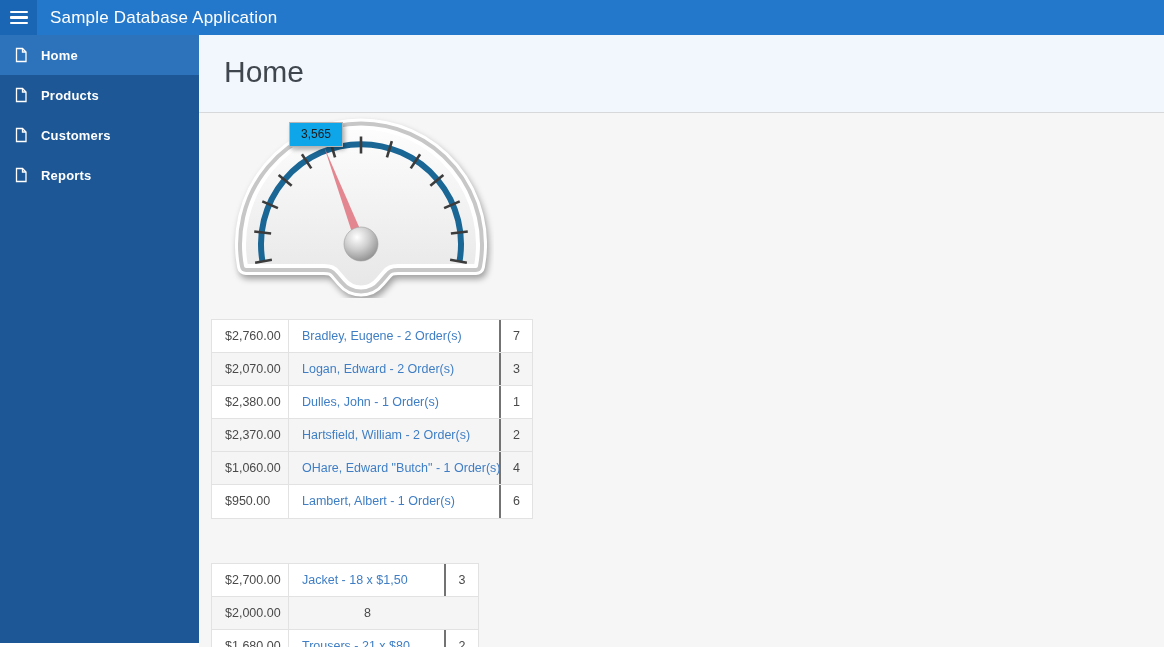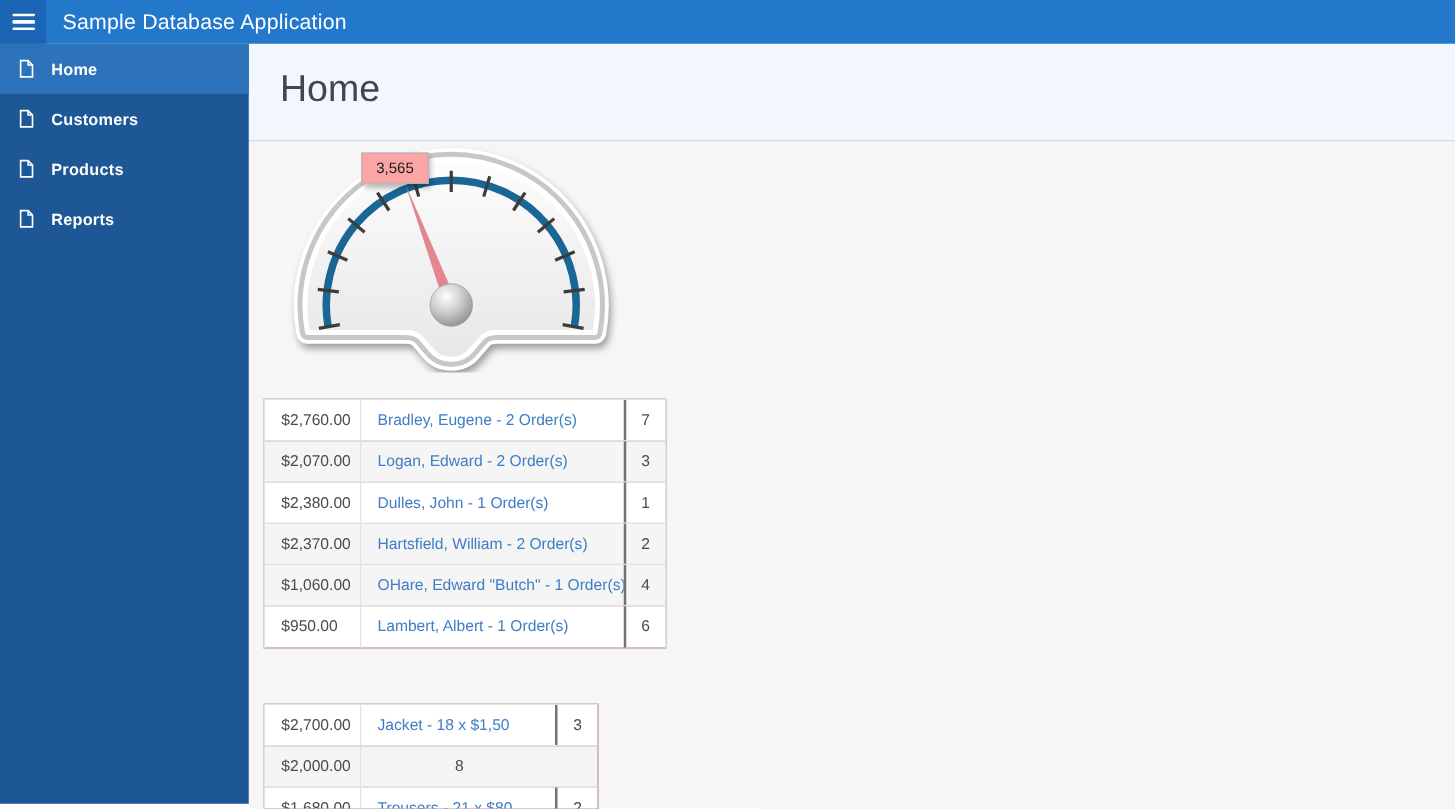--- a/index.html
+++ b/index.html
@@ -25,21 +25,21 @@
 
   
   .main { position:absolute; left:199px; top:35px; right:0; bottom:0; background:#f6f6f7; }
   .page-head { position:absolute; left:0; top:0; right:0; height:78px; background:#f2f6fd;
                border-bottom:1px solid #d6d8da; }
   .page-head h1 { padding:18px 0 0 25px; font-size:30px; line-height:38px; font-weight:400; color:#40464d; }
 
   
   .gauge-svg { position:absolute; left:29px; top:81px; width:266px; height:182px; }
   .g-shadow { filter:drop-shadow(2px 4px 3px rgba(0,0,0,0.35)); }
-  .gauge-tip { position:absolute; left:90px; top:87px; width:54px; height:25px; background:#fca5a5;
+  .gauge-tip { position:absolute; left:90px; top:87px; width:54px; height:25px; background:#0ea5e9;
                border:1px solid #b6b6b6; box-shadow:2px 3px 4px rgba(0,0,0,0.28);
                font-size:12px; line-height:23px; text-align:center; color:#1c1c1c; z-index:5; }
 
   
   .dtable { position:absolute; background:#7f1d1d; border:1px solid #e2e2e2; }
   .t1 { left:12px; top:284px; width:322px; }
   .t2 { left:12px; top:528px; width:268px; }
   .trow { display:grid; height:33px; border-bottom:1px solid #e2e2e2; background:#ffffff; }
   .trow:last-child { border-bottom:none; }
   .trow.alt { background:#f5f5f6; }
@@ -68,28 +68,28 @@
           <path d="M3.5 1.5h6l3.5 3.5v9.5h-9.5z" fill="none" stroke="#fff" stroke-width="1.3"></path>
           <path d="M9.5 1.5v3.5H13" fill="none" stroke="#fff" stroke-width="1.3"></path>
         </svg>
       <span class="lbl">Home</span>
     </div>
     <div class="nav-item">
       <svg class="ico" viewBox="0 0 16 16">
           <path d="M3.5 1.5h6l3.5 3.5v9.5h-9.5z" fill="none" stroke="#fff" stroke-width="1.3"></path>
           <path d="M9.5 1.5v3.5H13" fill="none" stroke="#fff" stroke-width="1.3"></path>
         </svg>
-      <span class="lbl">Customers</span>
+      <span class="lbl">Products</span>
     </div>
     <div class="nav-item">
       <svg class="ico" viewBox="0 0 16 16">
           <path d="M3.5 1.5h6l3.5 3.5v9.5h-9.5z" fill="none" stroke="#fff" stroke-width="1.3"></path>
           <path d="M9.5 1.5v3.5H13" fill="none" stroke="#fff" stroke-width="1.3"></path>
         </svg>
-      <span class="lbl">Products</span>
+      <span class="lbl">Customers</span>
     </div>
     <div class="nav-item">
       <svg class="ico" viewBox="0 0 16 16">
           <path d="M3.5 1.5h6l3.5 3.5v9.5h-9.5z" fill="none" stroke="#fff" stroke-width="1.3"></path>
           <path d="M9.5 1.5v3.5H13" fill="none" stroke="#fff" stroke-width="1.3"></path>
         </svg>
       <span class="lbl">Reports</span>
     </div>
   </nav>
 

